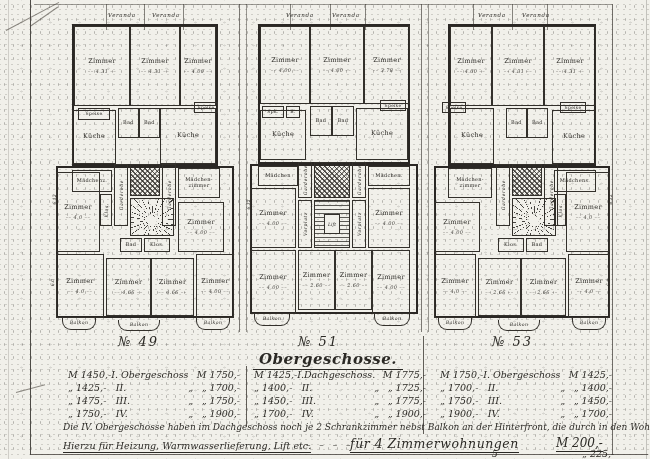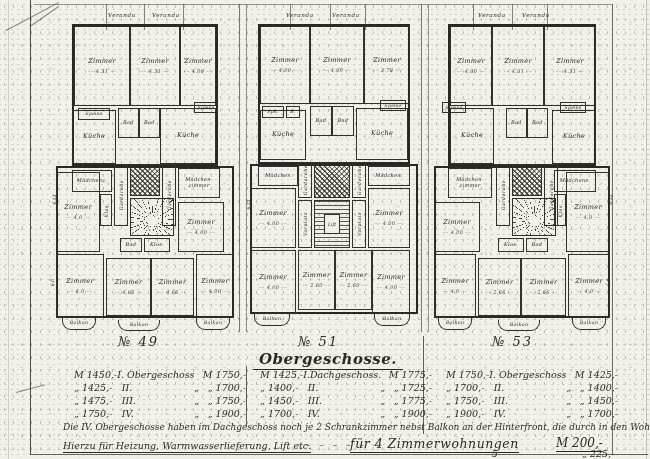--- a/index.html
+++ b/index.html
@@ -15,21 +15,21 @@
     font-family:"DejaVu Serif", serif;color:#2b2925;
   }
   .vl,.hl,.diag{position:absolute;}
   .vl{width:1px;}
   .hl{height:1px;}
   .diag{height:1px;background:rgba(70,65,58,.6);transform-origin:left center;}
   .building{position:absolute;}
   .building *{position:absolute;box-sizing:border-box;}
   .block{border:2.5px solid #2a2724;}
   .room{border:1.3px solid #33302b;display:flex;flex-direction:column;align-items:center;justify-content:center;text-align:center;}
-  .rlabel{position:static;font-style:italic;line-height:1.15;letter-spacing:.3px;white-space:nowrap;}
+  .rlabel{position:static;line-height:1.15;letter-spacing:.3px;white-space:nowrap;}
   .rdim{position:static;font-style:italic;font-size:5px;margin-top:2px;letter-spacing:.4px;opacity:.85;white-space:nowrap;}
   .vroom{border:1.2px solid #33302b;display:flex;align-items:center;justify-content:center;}
   .vtext{position:static;writing-mode:vertical-rl;transform:rotate(180deg);font-style:italic;font-size:4.6px;letter-spacing:.6px;white-space:nowrap;}
   .shaft{border:1.2px solid #33302b;
     background:
       repeating-linear-gradient(45deg, rgba(45,42,38,.8) 0 1px, transparent 1px 3.5px),
       repeating-linear-gradient(-45deg, rgba(45,42,38,.55) 0 1px, transparent 1px 3.5px);}
   .stair{border:1.3px solid #33302b;}
   .stair.spiral{background:
       radial-gradient(circle at 50% 60%, #f1f0ea 0 4.5px, transparent 5px),
@@ -351,21 +351,21 @@
         <div class="balkon" style="left: 138px; top: 306px; width: 34px; height: 12px;">Balkon</div>
         <span class="vlabel" style="left: 44px; top: 0px;">Veranda</span>
         <span class="vlabel" style="left: 88px; top: 0px;">Veranda</span>
         <span class="sidedim" style="position: absolute; left: 171px; top: 185px;">6.12</span>
         <span class="sidedim" style="position: absolute; left: 171px; top: 268px;">6.0</span>
       </div>
     </div>
 
   <div id="heading">Obergeschosse.</div>
 
-  <div id="price-tables" style="position:absolute;left:12px;top:0;width:516px;height:459px;">
+  <div id="price-tables" style="position:absolute;left:6px;top:0;width:516px;height:459px;">
       <div class="pcol" style="left: 62px; top: 369px;">
         <div class="prow">
           <span class="plp">M 1450,-</span>
           <span class="pfl">I. Obergeschoss</span>
           <span class="pdt"></span>
           <span class="prp">M 1750,-</span>
         </div>
         <div class="prow">
           <span class="plp">„ 1425,-</span>
           <span class="pfl">II.</span>

